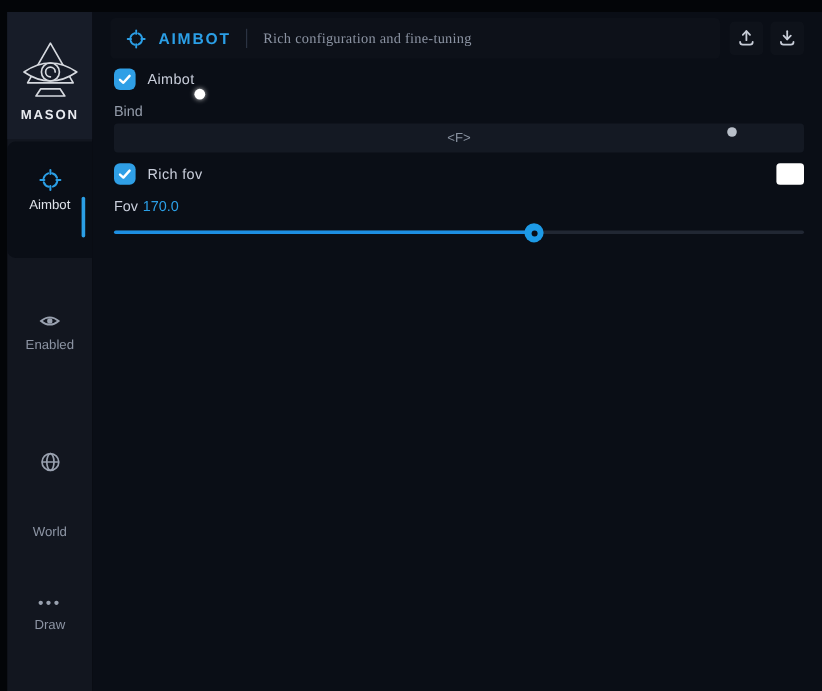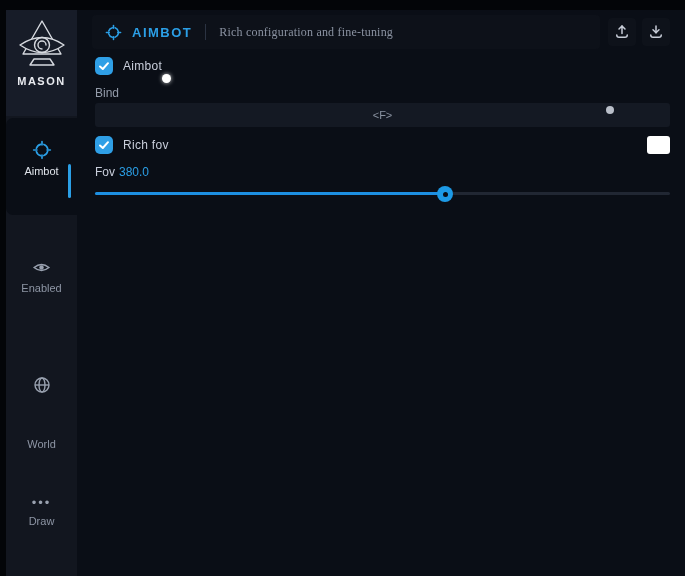--- a/index.html
+++ b/index.html
@@ -5,21 +5,21 @@
   html,body{margin:0;padding:0;}
   body{
     width:685px;height:576px;position:relative;overflow:hidden;
     background:#030508;
     font-family:"Liberation Sans",sans-serif;
     -webkit-font-smoothing:antialiased;
   }
   
   .sidebar{position:absolute;left:6px;top:10px;width:71px;height:566px;background:#12161f;}
   .logo-block{position:absolute;left:0;top:0;width:71px;height:106px;background:#171c28;
-    display:flex;flex-direction:column;align-items:center;justify-content:flex-start;padding-top:9px;box-sizing:border-box;}
+    display:flex;flex-direction:column;align-items:center;justify-content:flex-start;padding-top:24px;box-sizing:border-box;}
   .brand{margin-top:2px;font-size:11px;font-weight:bold;letter-spacing:1.5px;color:#e9ebf0;}
   .nav-item{position:absolute;left:0;width:71px;display:flex;flex-direction:column;align-items:center;gap:5px;cursor:pointer;}
   .nav-item .nav-label{font-size:11px;color:#8d95a4;}
   .nav-active-block{position:absolute;left:0;top:108px;width:71px;height:97px;background:#0a0e16;border-radius:7px 0 0 7px;}
   .nav-item.active .nav-label{color:#dfe3ea;}
   .active-indicator{position:absolute;right:6px;top:24px;width:3px;height:34px;background:#2b9fe6;border-radius:2px;}
   
   .main{position:absolute;left:77px;top:10px;width:608px;height:566px;background:#0a0e16;}
   .header-panel{position:absolute;left:15px;top:5px;width:508px;height:34px;background:#0d1119;border-radius:4px;
     display:flex;align-items:center;padding:0 13px;box-sizing:border-box;gap:10px;}
@@ -164,21 +164,21 @@
     <span class="checkbox">
       <svg width="12" height="12" viewBox="0 0 12 12" fill="none" stroke="#ffffff" stroke-width="2" stroke-linecap="round" stroke-linejoin="round">
         <polyline points="2,6.5 4.8,9 10,3.2"></polyline>
       </svg>
     </span>
     <span class="check-label">Rich fov</span>
   </div>
   <div class="color-swatch"></div>
 
   <div class="fov-row">
-    <span>Fov</span><span class="fov-value">380.0</span>
+    <span>Fov</span><span class="fov-value">170.0</span>
   </div>
   <div class="slider">
     <div class="slider-track"></div>
     <div class="slider-fill"></div>
     <div class="slider-thumb"></div>
   </div>
 
 </div>
 
 </body></html>

